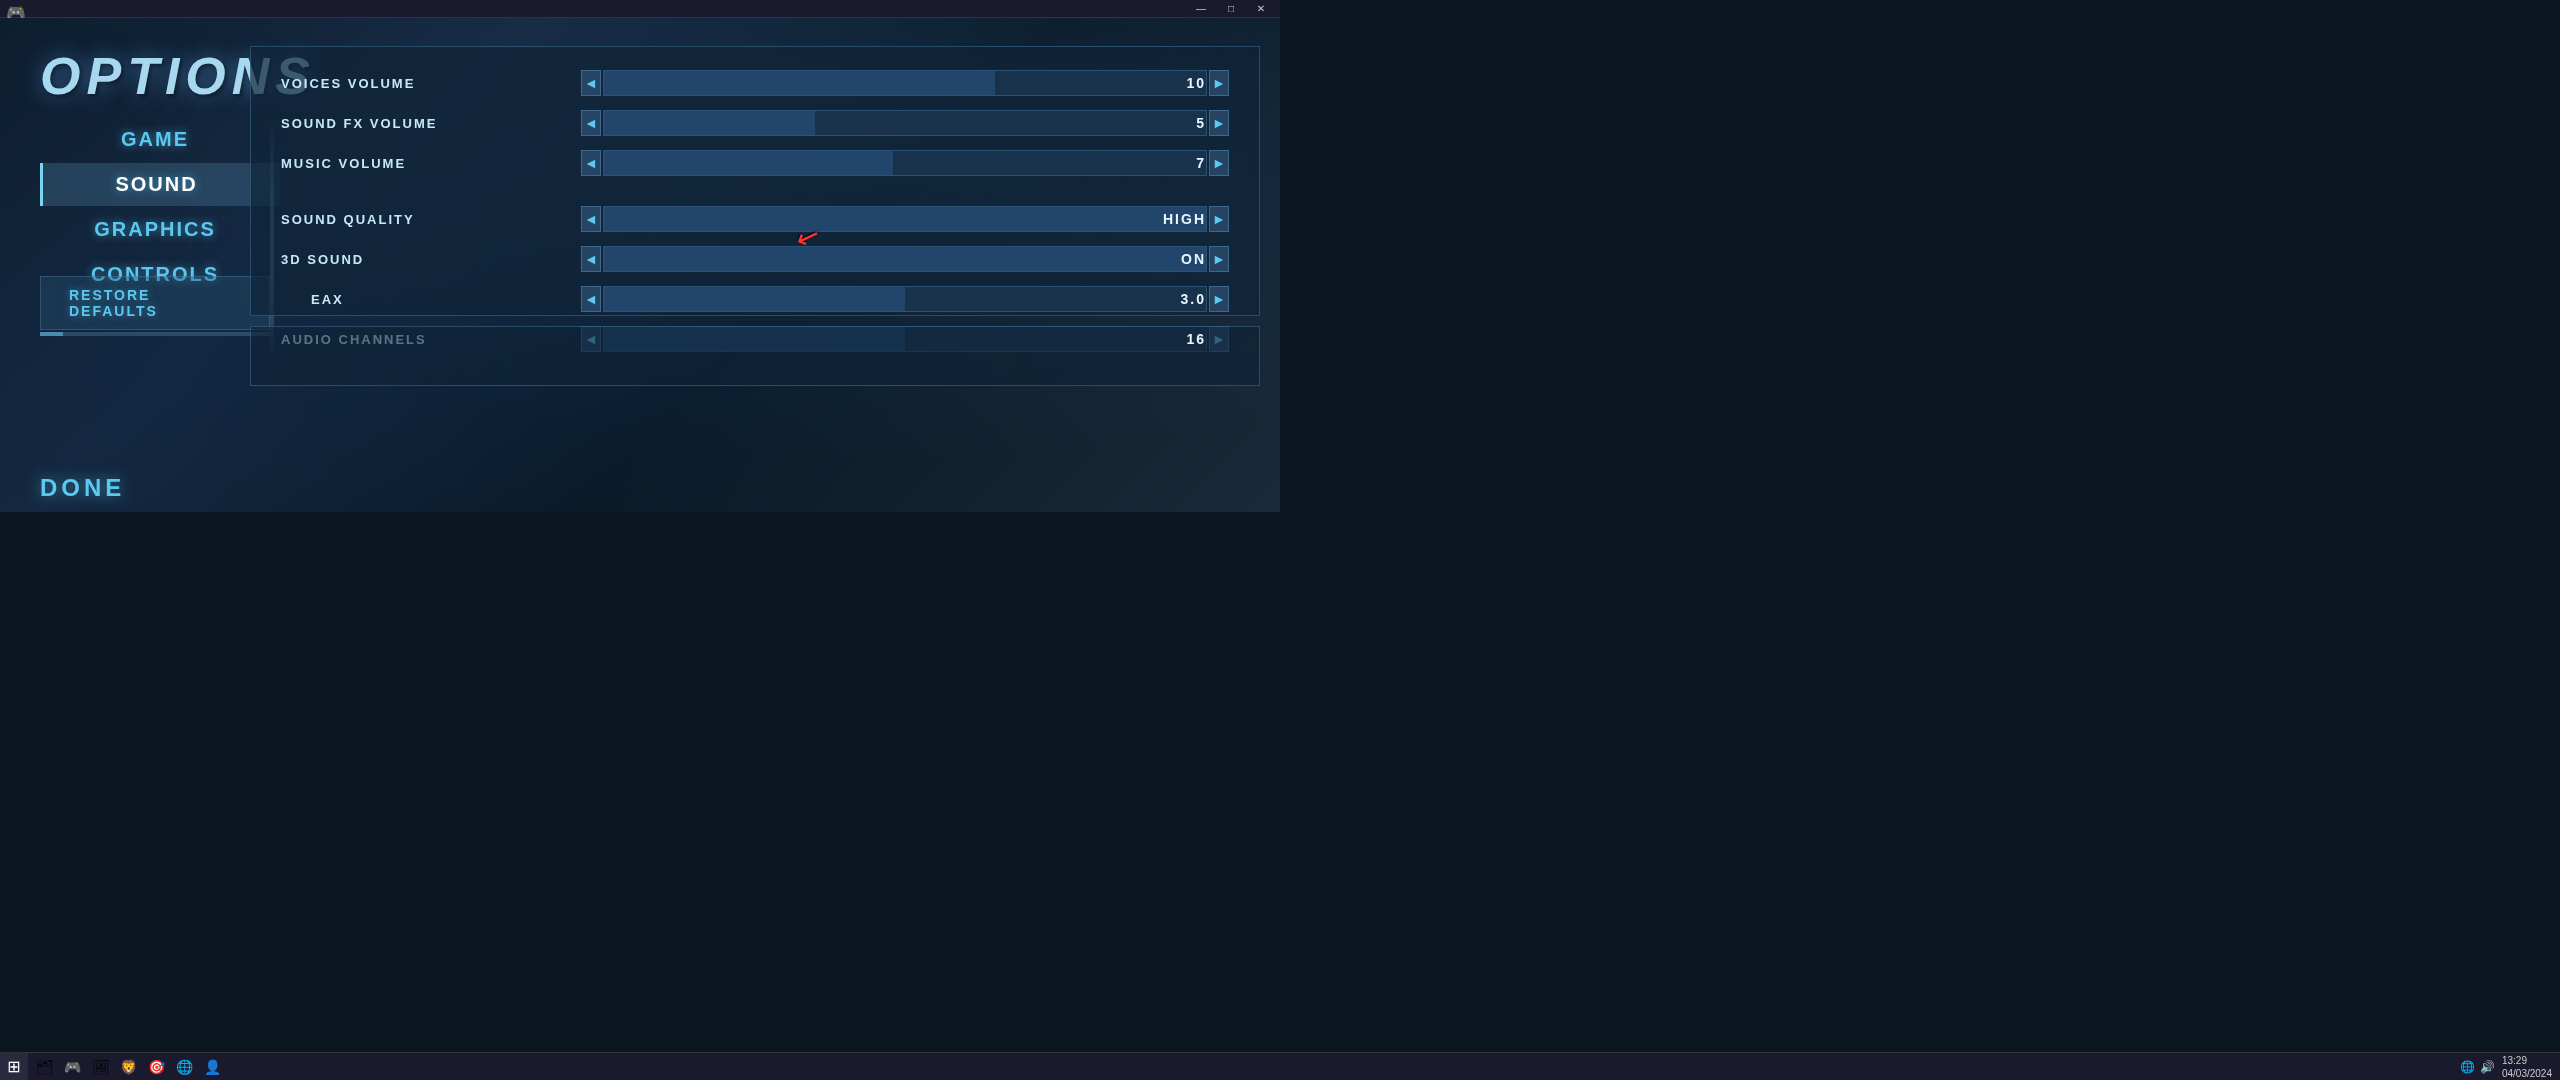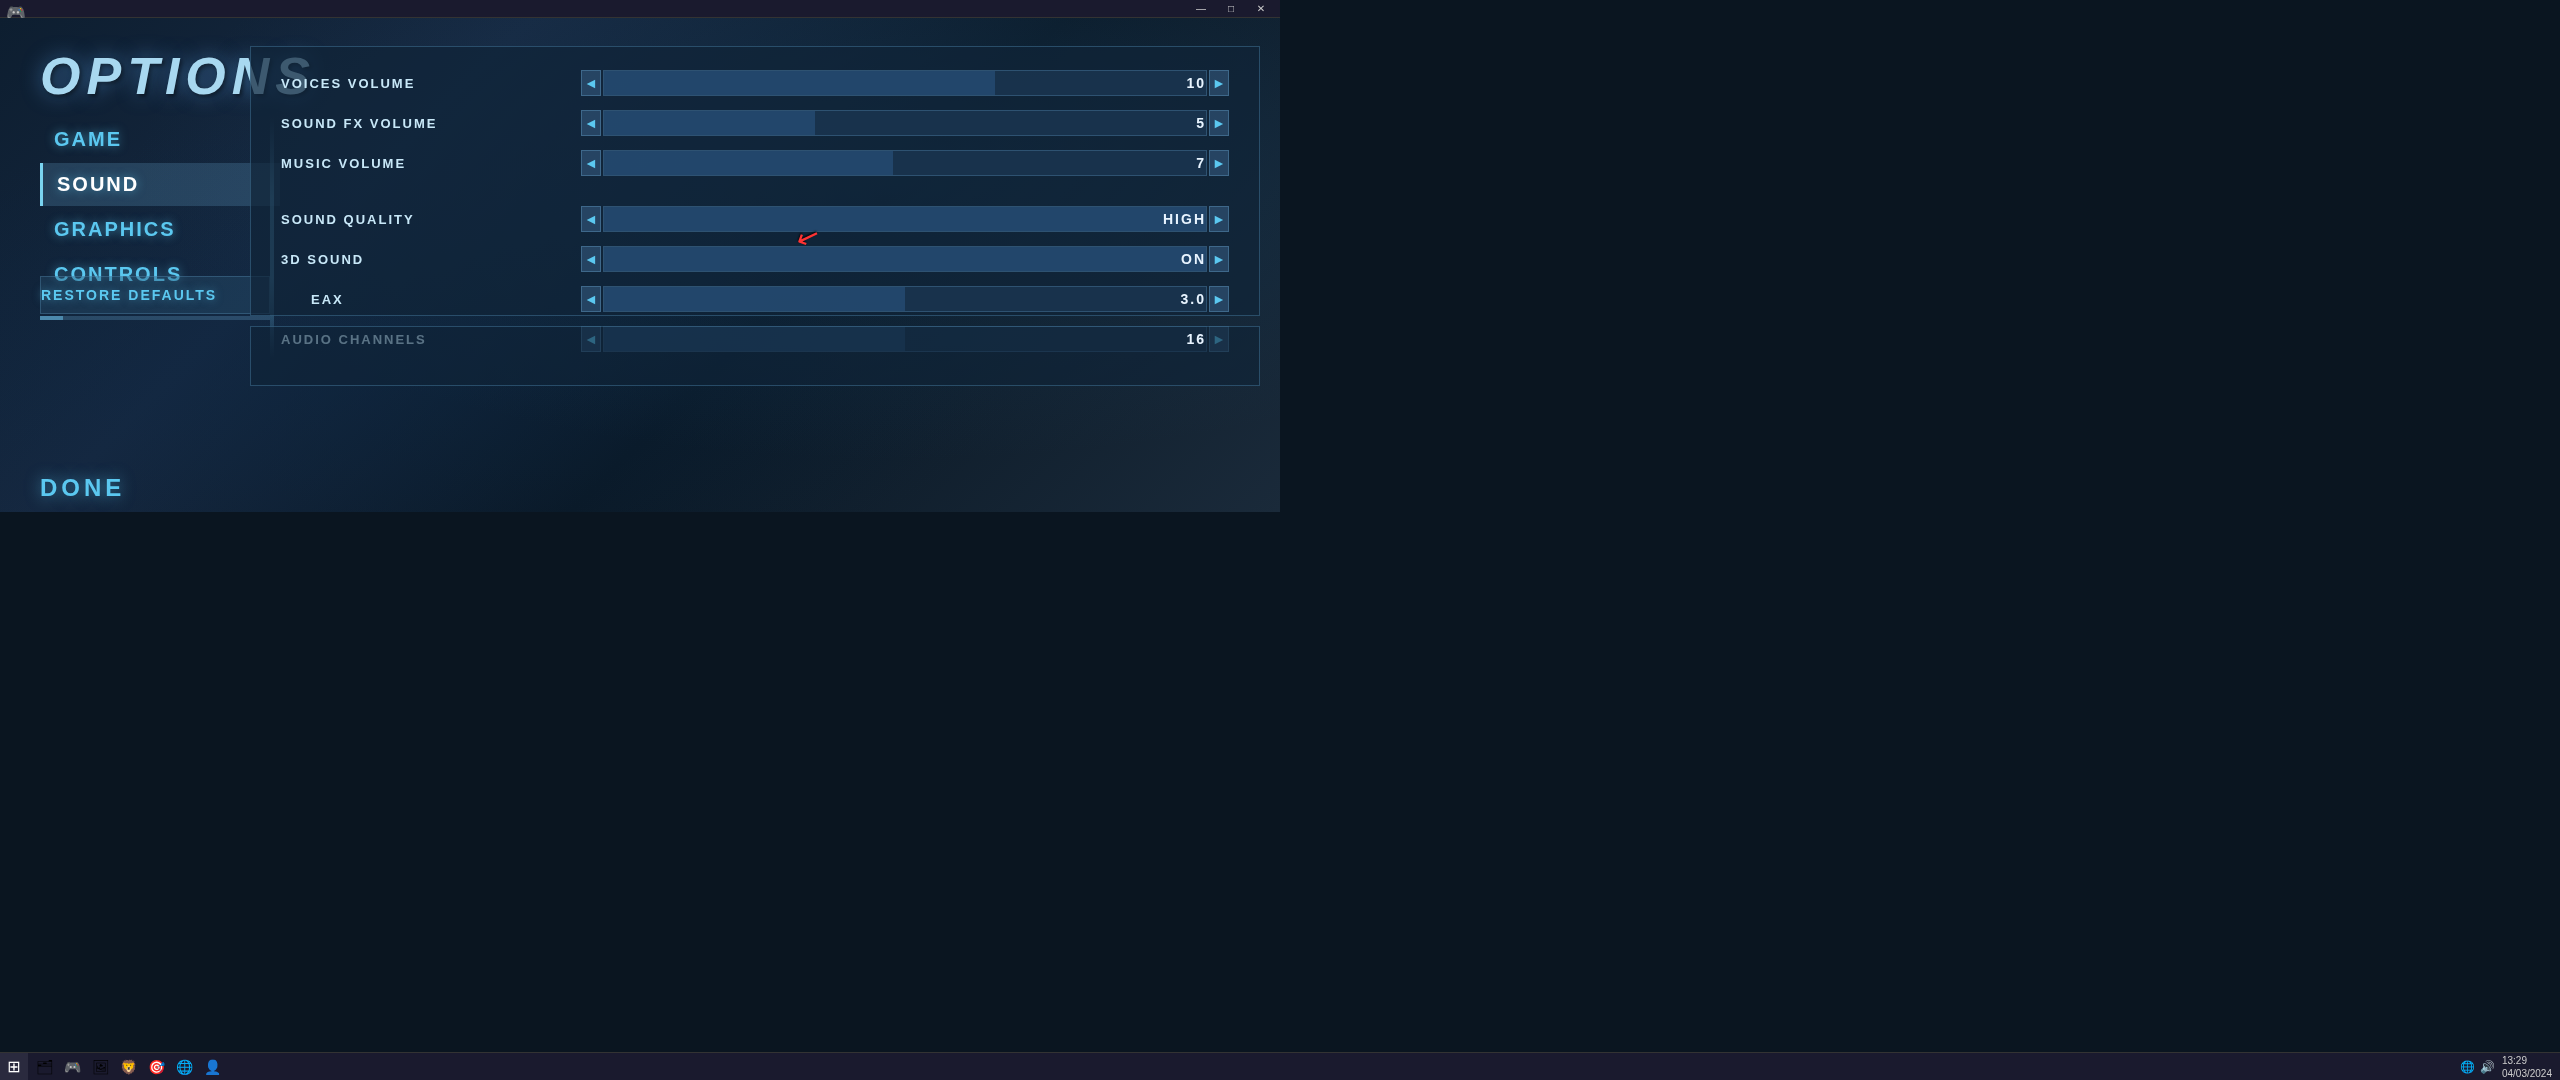--- a/index.html
+++ b/index.html
@@ -88,21 +88,21 @@
       font-size: 20px;
       font-weight: 700;
       letter-spacing: 2px;
       text-transform: uppercase;
       color: #5bc8f0;
       font-family: 'Arial Black', Arial, sans-serif;
       cursor: pointer;
       position: relative;
       background: transparent;
       border: none;
-      text-align: left;
+      text-align: center;
       text-shadow: 0 0 10px rgba(91,200,240,0.6);
     }
 
     .nav-item.active {
       color: #ffffff;
       background: rgba(100,160,200,0.25);
       border-left: 3px solid #7ad4f0;
     }
 
     .nav-item.active::after {
@@ -129,21 +129,21 @@
     .restore-btn {
       position: absolute;
       top: 258px;
       left: 40px;
       width: 230px;
     }
 
     .restore-btn-inner {
       display: block;
       width: 100%;
-      padding: 10px 0;
+      padding: 10px 28px;
       font-size: 14px;
       font-weight: 700;
       letter-spacing: 2px;
       text-transform: uppercase;
       color: #5bc8f0;
       font-family: 'Arial Black', Arial, sans-serif;
       cursor: pointer;
       background: rgba(40,80,110,0.4);
       border: 1px solid rgba(100,160,200,0.3);
       text-align: left;

